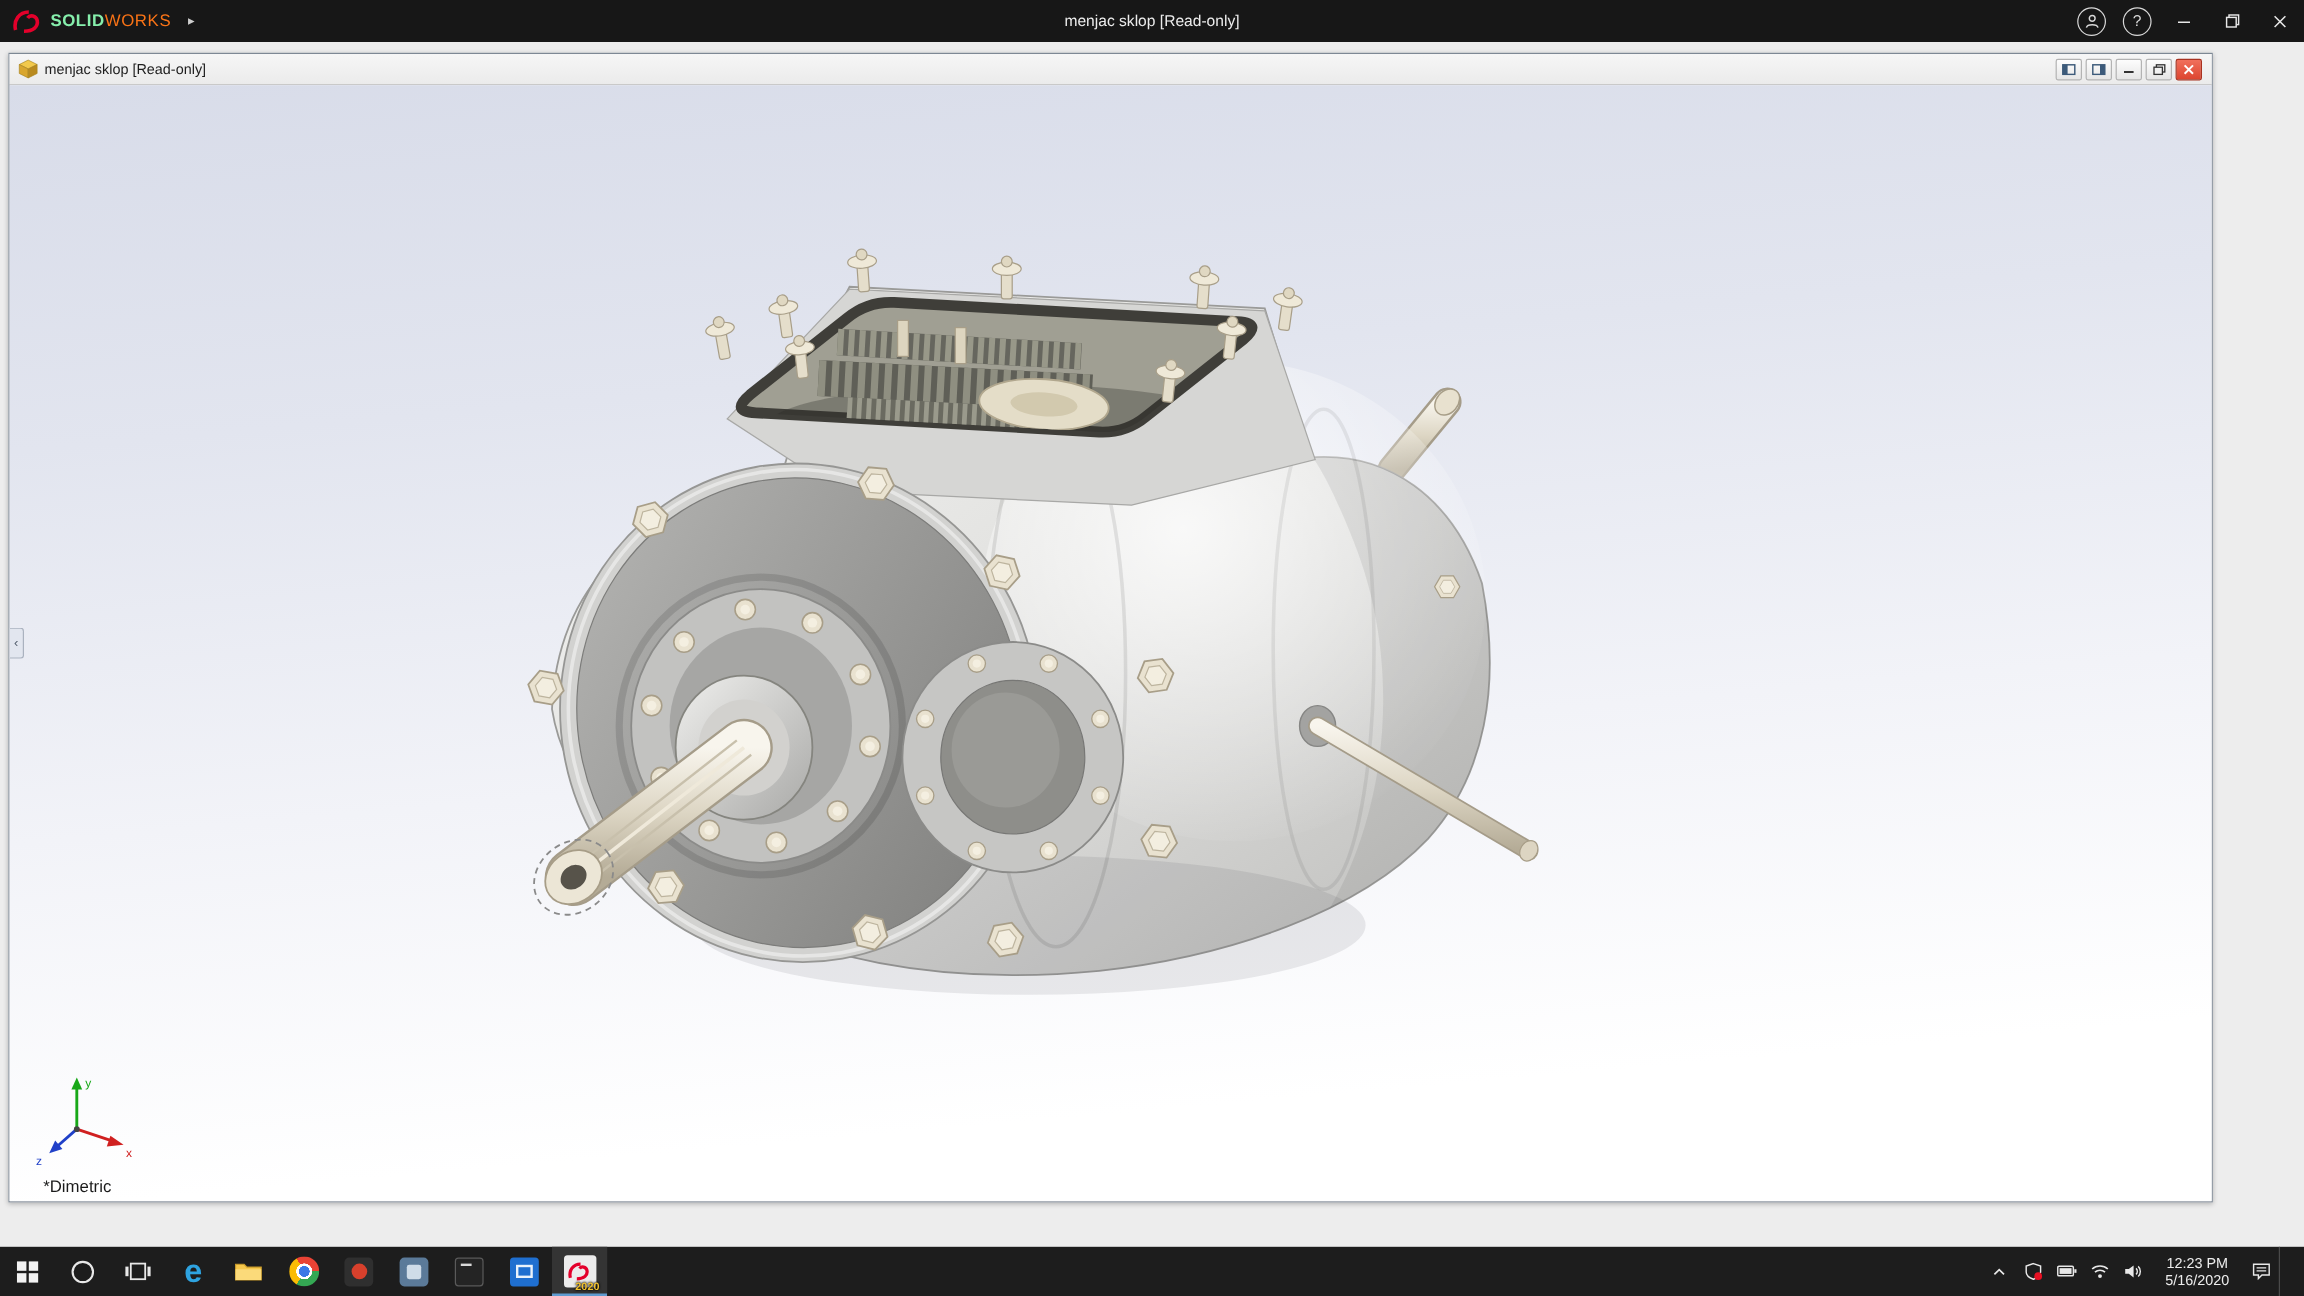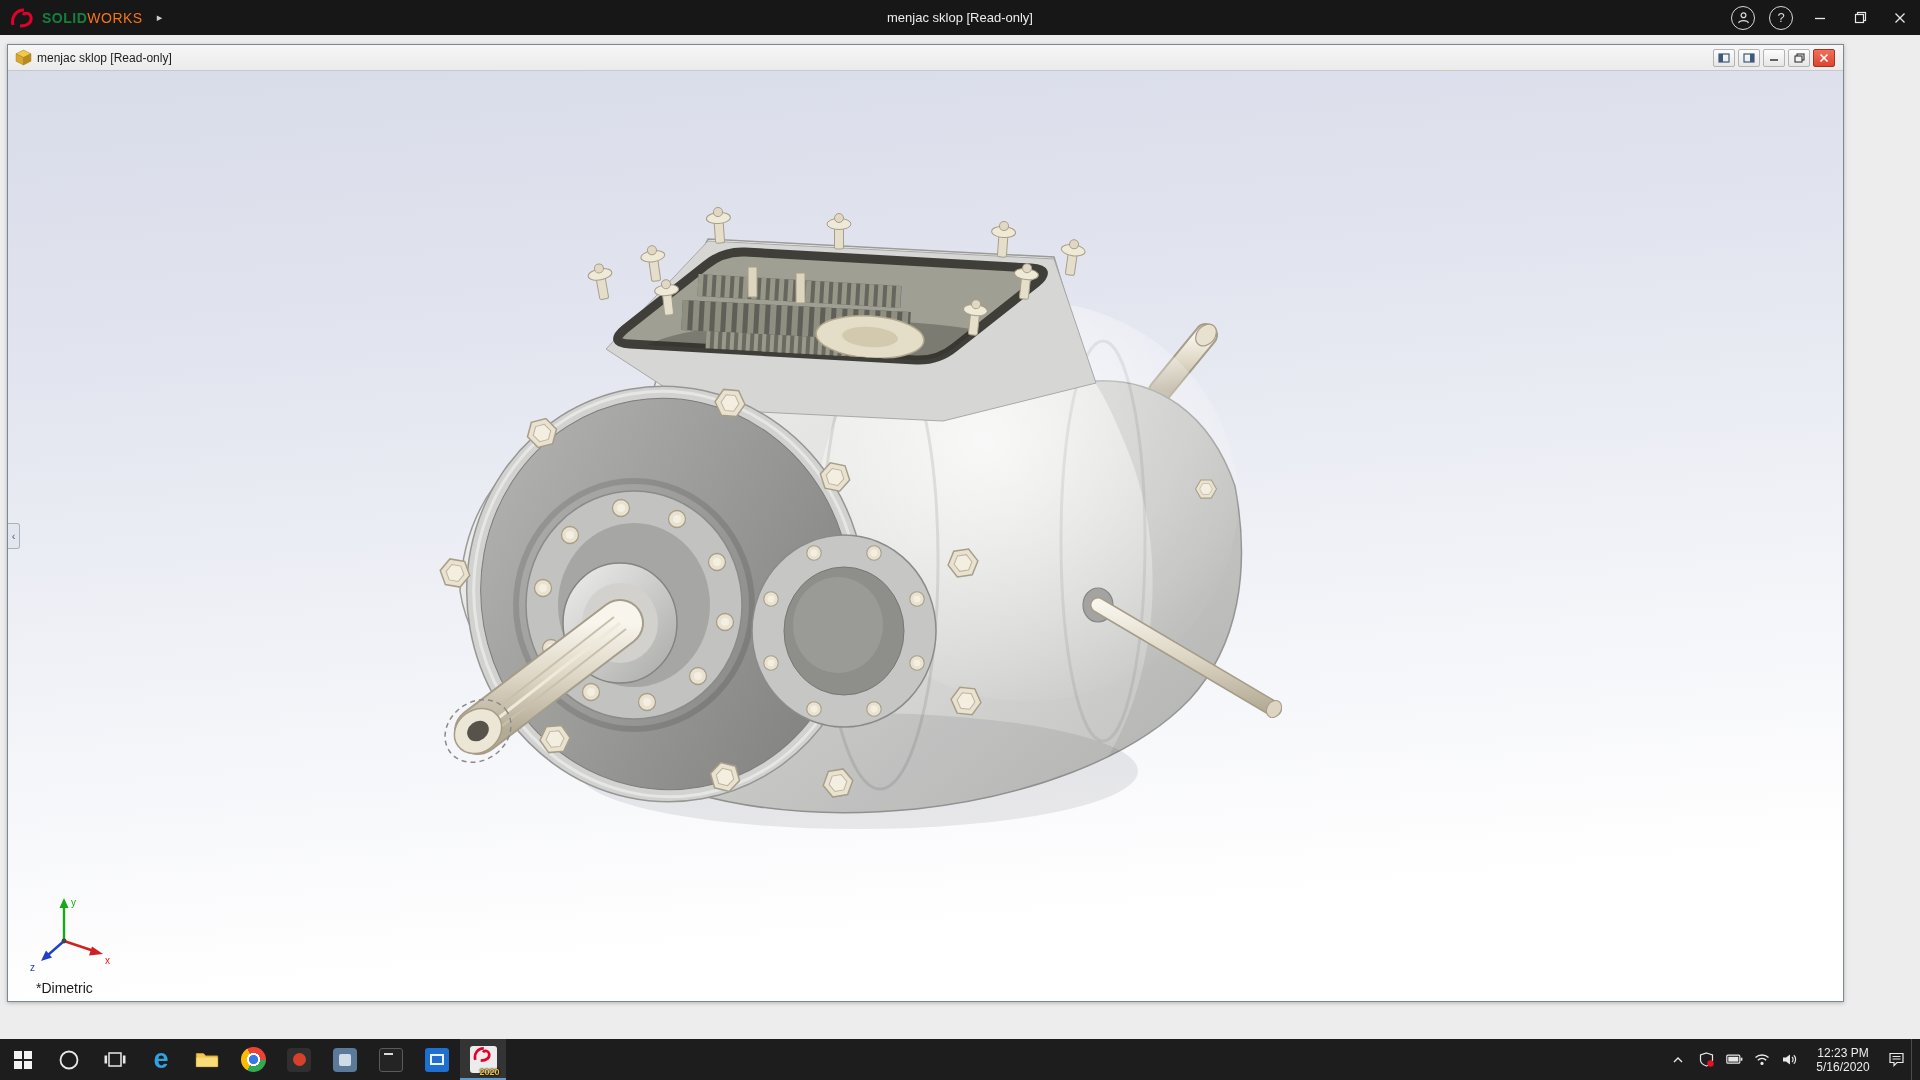--- a/index.html
+++ b/index.html
@@ -2,21 +2,21 @@
 <html><head>
 <meta charset="utf-8">
 <style>
   *{margin:0;padding:0;box-sizing:border-box}
   html,body{width:1920px;height:1080px;overflow:hidden;font-family:"Liberation Sans",sans-serif}
   .screen{position:relative;width:1920px;height:1080px;background:#ededed}
 
   
   .app-titlebar{position:absolute;top:0;left:0;width:100%;height:35px;background:#171717;display:flex;align-items:center;color:#e6e6e6}
   .brand{display:flex;align-items:center;gap:6px;padding-left:10px}
-  .brand .solid{font-weight:bold;font-size:14px;letter-spacing:.5px;color:#15803d}
+  .brand .solid{font-weight:bold;font-size:14px;letter-spacing:.5px;color:#86efac}
   .brand .works{font-weight:normal;font-size:14px;letter-spacing:.5px;color:#f97316}
   .brand-arrow{color:#cfcfcf;font-size:11px;margin-left:8px}
   .app-title{position:absolute;left:50%;transform:translateX(-50%);font-size:13px;color:#ececec;white-space:nowrap}
   .app-controls{margin-left:auto;display:flex;align-items:center;height:100%}
   .circle-btn{width:24px;height:24px;border:1.3px solid #d8d8d8;border-radius:50%;display:flex;align-items:center;justify-content:center;margin:0 7px;font-size:13px;color:#d8d8d8;background:transparent}
   .winbtn{width:40px;height:100%;display:flex;align-items:center;justify-content:center;background:transparent;border:none}
   .winbtn svg{display:block}
 
   
   .docwin{position:absolute;left:7px;top:44px;width:1837px;height:958px;border:1px solid #7d8894;background:#fff;box-shadow:0 1px 4px rgba(0,0,0,.25)}
@@ -47,23 +47,23 @@
       radial-gradient(circle at 50% 50%, #3b78e7 0 25%, #ffffff 26% 37%, rgba(0,0,0,0) 38%),
       conic-gradient(from -30deg, #ea4335 0 120deg, #34a853 0 240deg, #fbbc05 0 360deg);}
   .generic-red{width:24px;height:24px;border-radius:4px;background:#2f2f2f;display:flex;align-items:center;justify-content:center}
   .generic-red i{display:block;width:13px;height:13px;border-radius:50%;background:#d8402c}
   .generic-blue{width:24px;height:24px;border-radius:4px;background:#5b7a99;display:flex;align-items:center;justify-content:center}
   .generic-blue i{display:block;width:12px;height:12px;border-radius:2px;background:#cfdce8}
   .terminal-tile{width:24px;height:24px;border-radius:3px;background:#242424;border:1px solid #5a5a5a;position:relative}
   .terminal-tile i{position:absolute;left:4px;top:4px;width:9px;height:2px;background:#d9d9d9}
   .bluewin-tile{width:24px;height:24px;border-radius:3px;background:#1f6fd0;position:relative}
   .bluewin-tile i{position:absolute;left:5px;top:6px;width:14px;height:11px;border:2px solid #eaf2fb}
-  .sw-ticon{width:27px;height:27px;background:#ececec;border-radius:3px;position:relative;display:flex;justify-content:center}
+  .sw-ticon{width:27px;height:27px;background:#ececec;border-radius:3px;position:relative;display:flex;align-items:center;justify-content:center}
   .sw-badge{position:absolute;right:-3px;bottom:-4px;font-size:9px;font-weight:bold;color:#f2c230;text-shadow:0 0 2px #000,0 0 2px #000}
-  .tray{margin-left:auto;display:flex;align-items:center;gap:2px;padding-right:3px}
+  .tray{margin-left:auto;display:flex;align-items:center;gap:2px;padding-right:15px}
   .traybtn{border:none;background:transparent;width:26px;height:41px;display:flex;align-items:center;justify-content:center;position:relative}
   .clock{width:76px;color:#ececec;font-size:12px;line-height:14px;text-align:center;background:transparent;border:none;padding:0}
   .show-desktop{width:6px;height:41px;border:none;border-left:1px solid #4a4a4a;background:transparent}
 </style>
 </head>
 <body>
 
 <div class="screen">
 
   <div class="app-titlebar">

